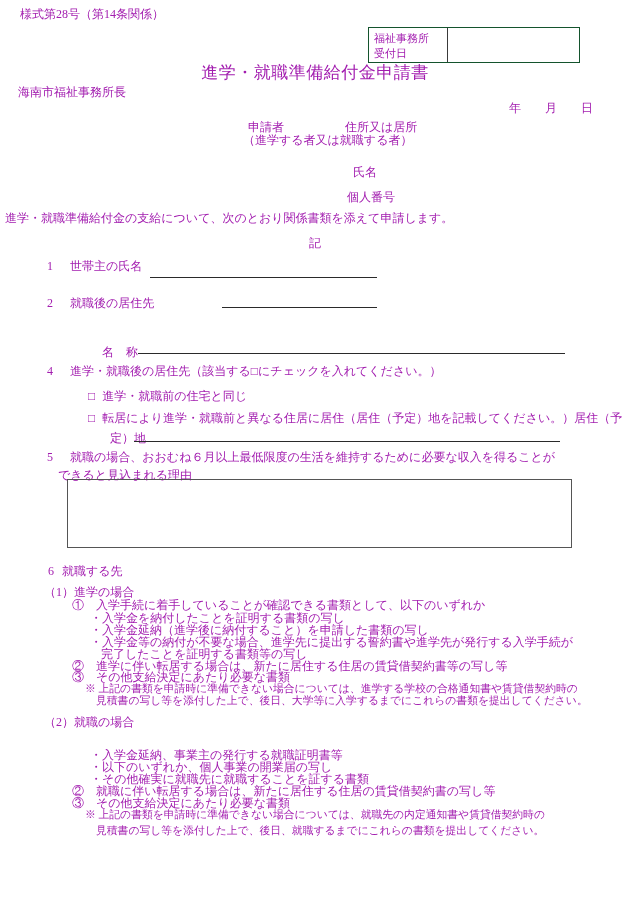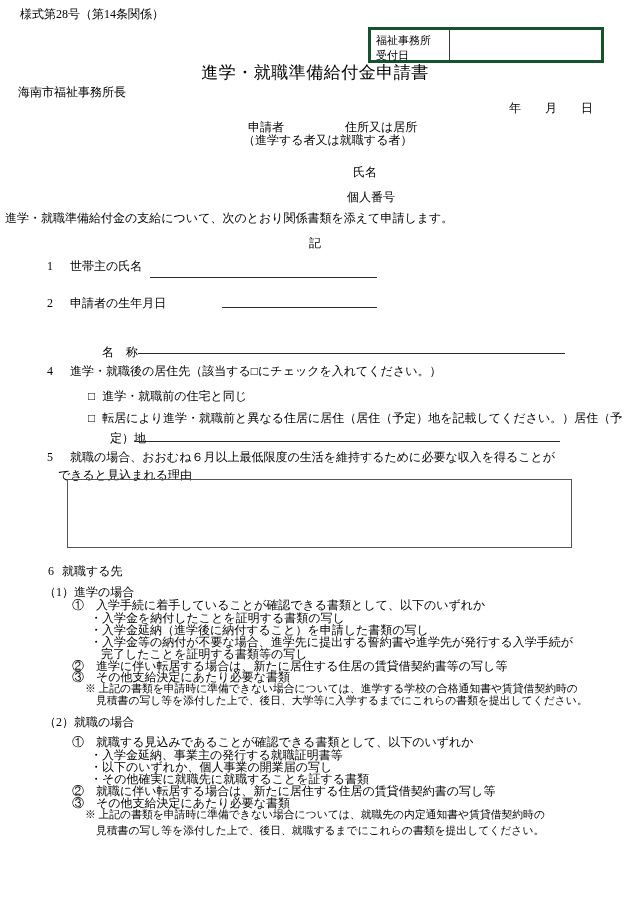--- a/index.html
+++ b/index.html
@@ -1,29 +1,29 @@
 <!DOCTYPE html>
 <html><head>
 <meta charset="utf-8">
 <style>
   html,body{margin:0;padding:0;background:#ffffff;}
   .page{
     position:relative;
     width:630px;height:903px;
     background:#fff;
     font-family:"Liberation Serif","DejaVu Serif",serif;
-    color:#000000;
+    color:#a21caf;
     font-size:12px;
     line-height:1.25;
     overflow:hidden;
   }
   .abs{position:absolute;white-space:nowrap;}
   
   .form-number{left:20px;top:7px;}
-  .receipt-box{left:368px;top:27px;width:236px;height:36px;border:3px solid #14532d;display:flex;box-sizing:border-box;}
+  .receipt-box{left:368px;top:27px;width:212px;height:36px;border:1px solid #14532d;display:flex;box-sizing:border-box;}
   .receipt-label{width:79px;border-right:1px solid #3a3a3a;box-sizing:border-box;padding:3px 0 0 5px;font-size:11px;line-height:1.4;}
   .receipt-date{flex:1;display:flex;align-items:center;justify-content:center;font-size:12px;}
   .title{top:62px;left:0;width:630px;text-align:center;font-size:17px;letter-spacing:0.5px;}
   .addressee{left:18px;top:85px;}
   .date-line{left:465px;top:101px;margin-left:44px;}
   
   .applicant-row1{left:248px;top:120px;}
   .applicant-row1 .addr{margin-left:58px;}
   .applicant-row2{left:243px;top:133px;}
   .name-label{left:353px;top:165px;}
@@ -96,21 +96,21 @@
 
   <div class="abs declaration">進学・就職準備給付金の支給について、次のとおり関係書類を添えて申請します。</div>
   <div class="abs record-mark">記</div>
 
   <div class="abs item1-row">
     <span class="no">1</span><span>世帯主の氏名</span>
   </div>
   <div class="abs uline u1"></div>
 
   <div class="abs item2-row">
-    <span class="no">2</span><span>申請者の生年月日</span>
+    <span class="no">2</span><span>就職後の居住先</span>
   </div>
   <div class="abs uline u2"></div>
 
   <div class="abs item3-name-row">名　称</div>
   <div class="abs uline u3"></div>
 
   <div class="abs item4-row">
     <span class="no">4</span><span>進学・就職後の居住先（該当する□にチェックを入れてください。）</span>
   </div>
   <div class="abs cb1-row">
@@ -137,21 +137,20 @@
   <div class="abs ln-dot  s1-l1">・入学金を納付したことを証明する書類の写し</div>
   <div class="abs ln-dot  s1-l2">・入学金延納（進学後に納付すること）を申請した書類の写し</div>
   <div class="abs ln-dot  s1-l3">・入学金等の納付が不要な場合、進学先に提出する誓約書や進学先が発行する入学手続が</div>
   <div class="abs ln-cont s1-l4">完了したことを証明する書類等の写し</div>
   <div class="abs ln-num  s1-l5">②　進学に伴い転居する場合は、新たに居住する住居の賃貸借契約書等の写し等</div>
   <div class="abs ln-num  s1-l6">③　その他支給決定にあたり必要な書類</div>
   <div class="abs ln-note  s1-l7">※ 上記の書類を申請時に準備できない場合については、進学する学校の合格通知書や賃貸借契約時の</div>
   <div class="abs ln-note2 s1-l8">見積書の写し等を添付した上で、後日、大学等に入学するまでにこれらの書類を提出してください。</div>
 
   <div class="abs sec-heading s2-h">（2）就職の場合</div>
-  <div class="abs ln-num  s2-l0">①　就職する見込みであることが確認できる書類として、以下のいずれか</div>
   <div class="abs ln-dot  s2-l1">・入学金延納、事業主の発行する就職証明書等</div>
   <div class="abs ln-dot  s2-l2">・以下のいずれか、個人事業の開業届の写し</div>
   <div class="abs ln-dot  s2-l3">・その他確実に就職先に就職することを証する書類</div>
   <div class="abs ln-num  s2-l4">②　就職に伴い転居する場合は、新たに居住する住居の賃貸借契約書の写し等</div>
   <div class="abs ln-num  s2-l5">③　その他支給決定にあたり必要な書類</div>
   <div class="abs ln-note  s2-l6">※ 上記の書類を申請時に準備できない場合については、就職先の内定通知書や賃貸借契約時の</div>
   <div class="abs ln-note2 s2-l7">見積書の写し等を添付した上で、後日、就職するまでにこれらの書類を提出してください。</div>
 
 </div>
 

